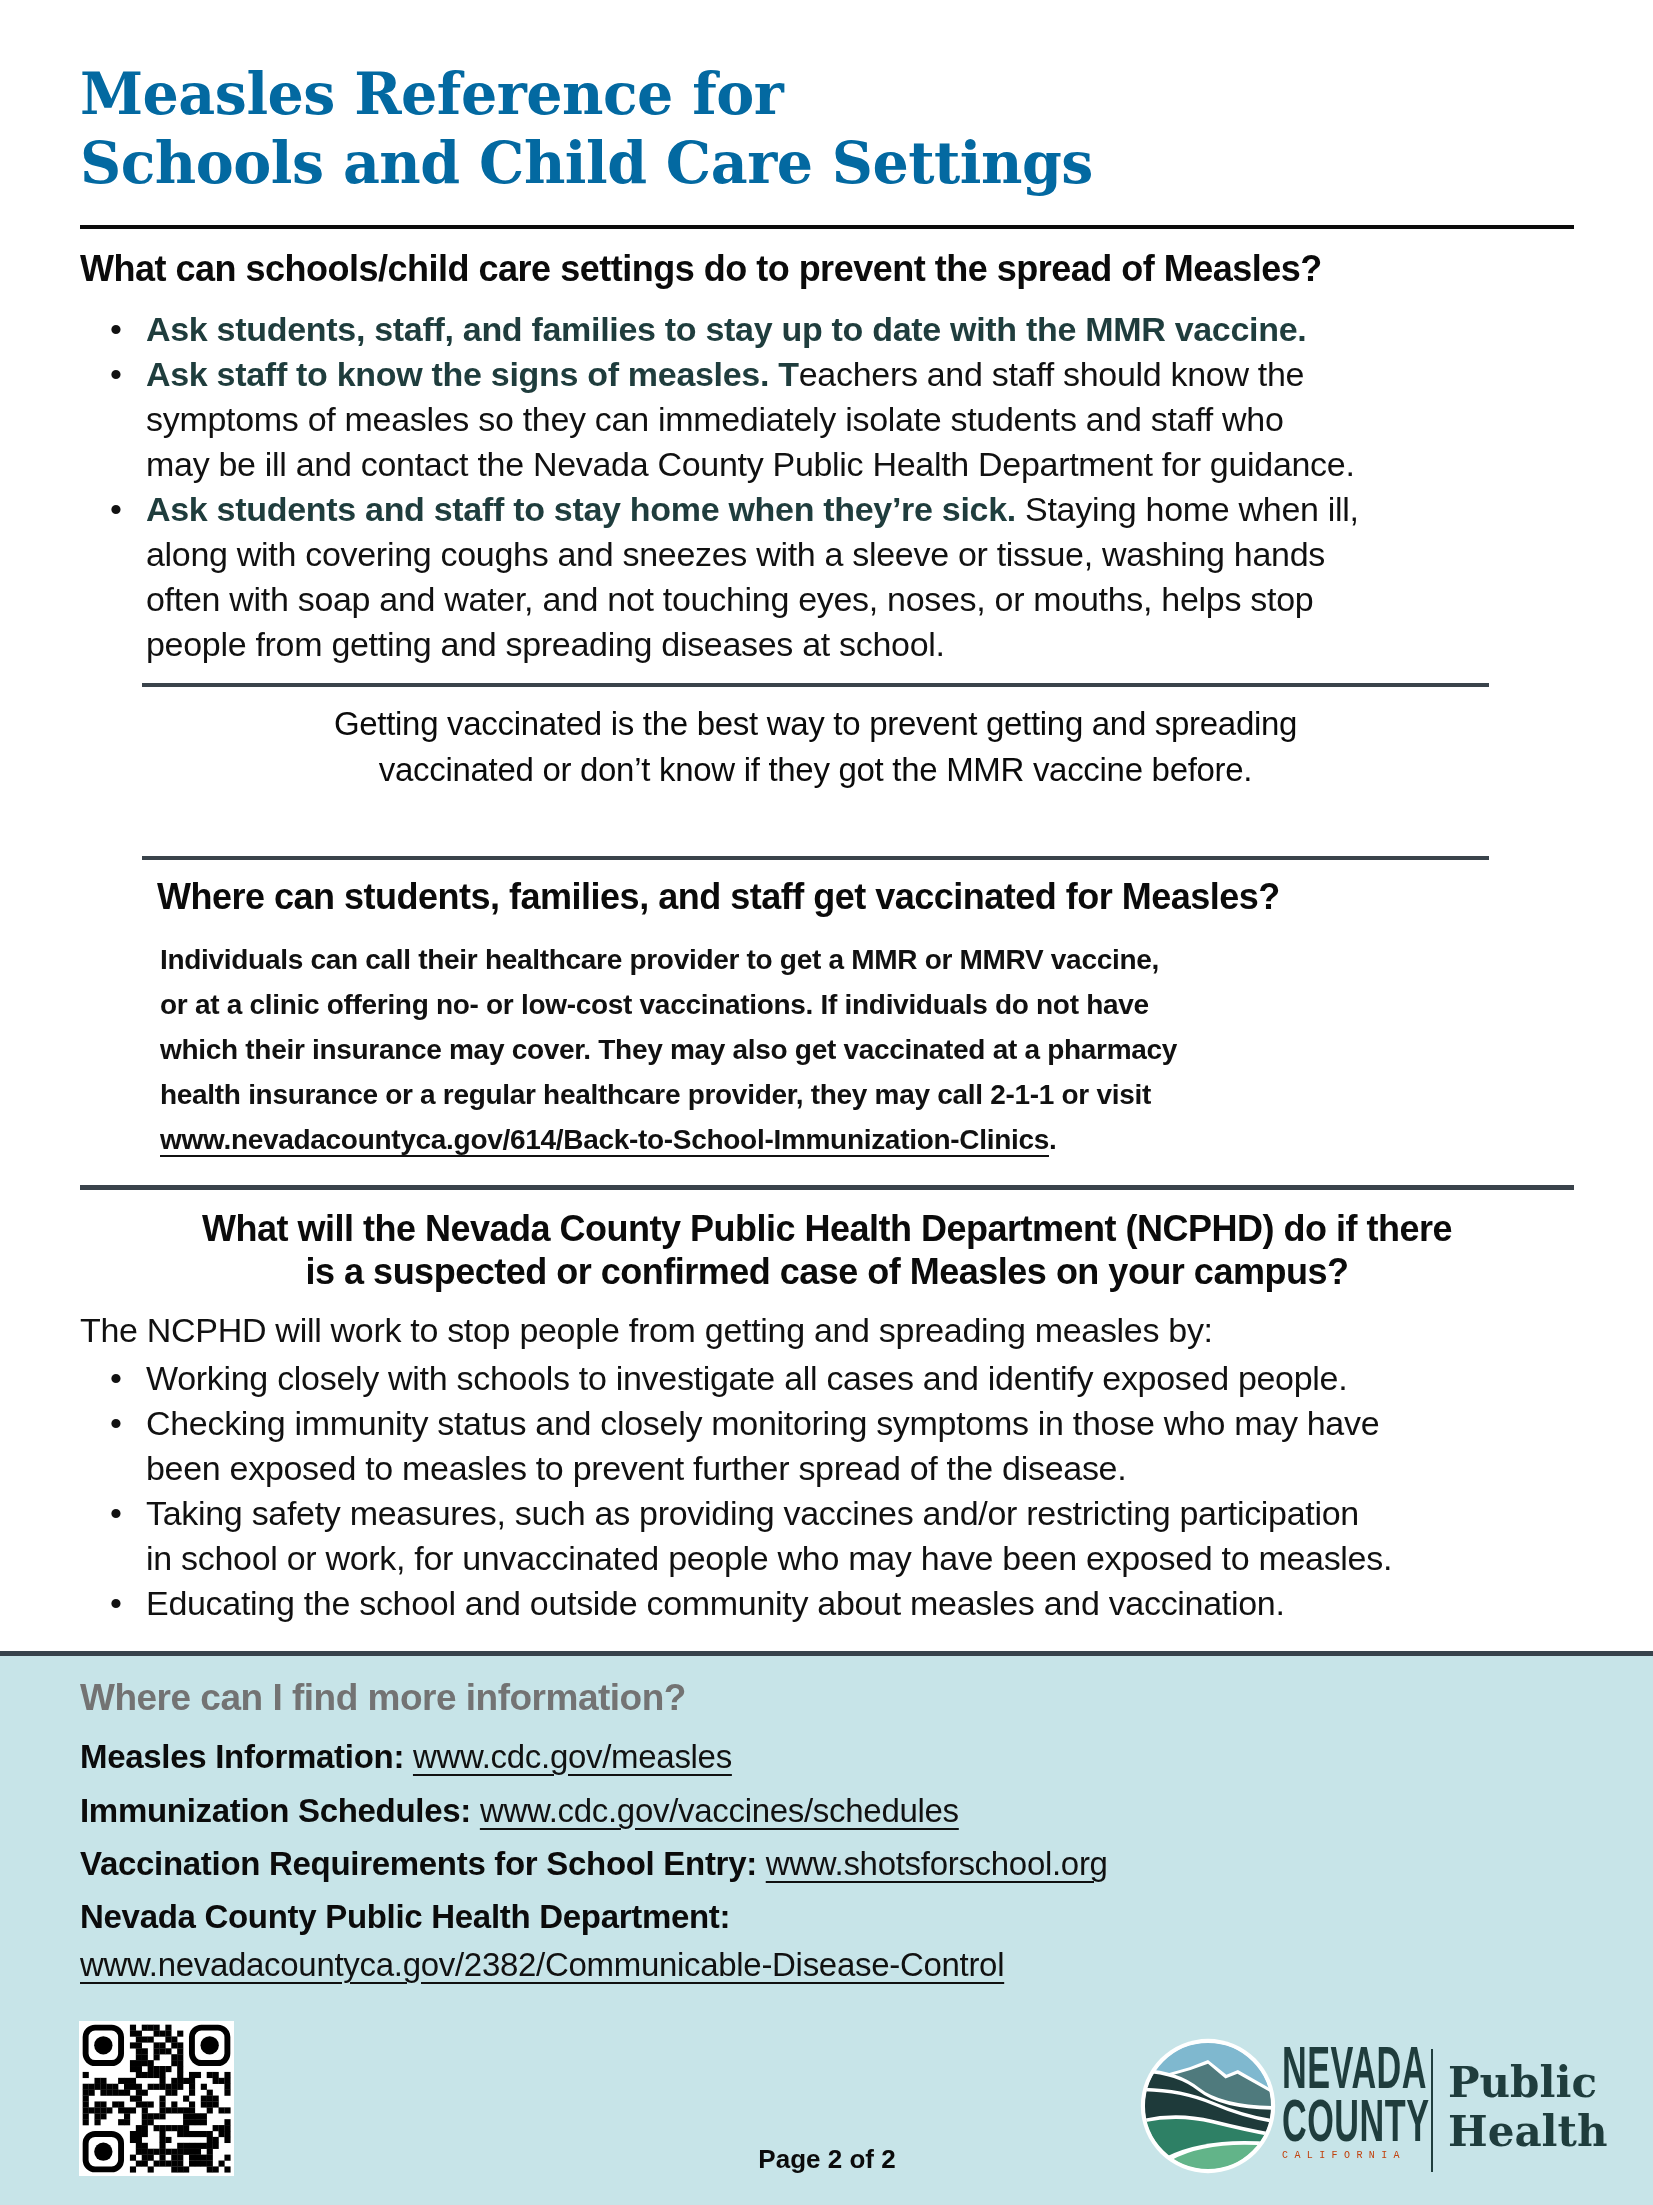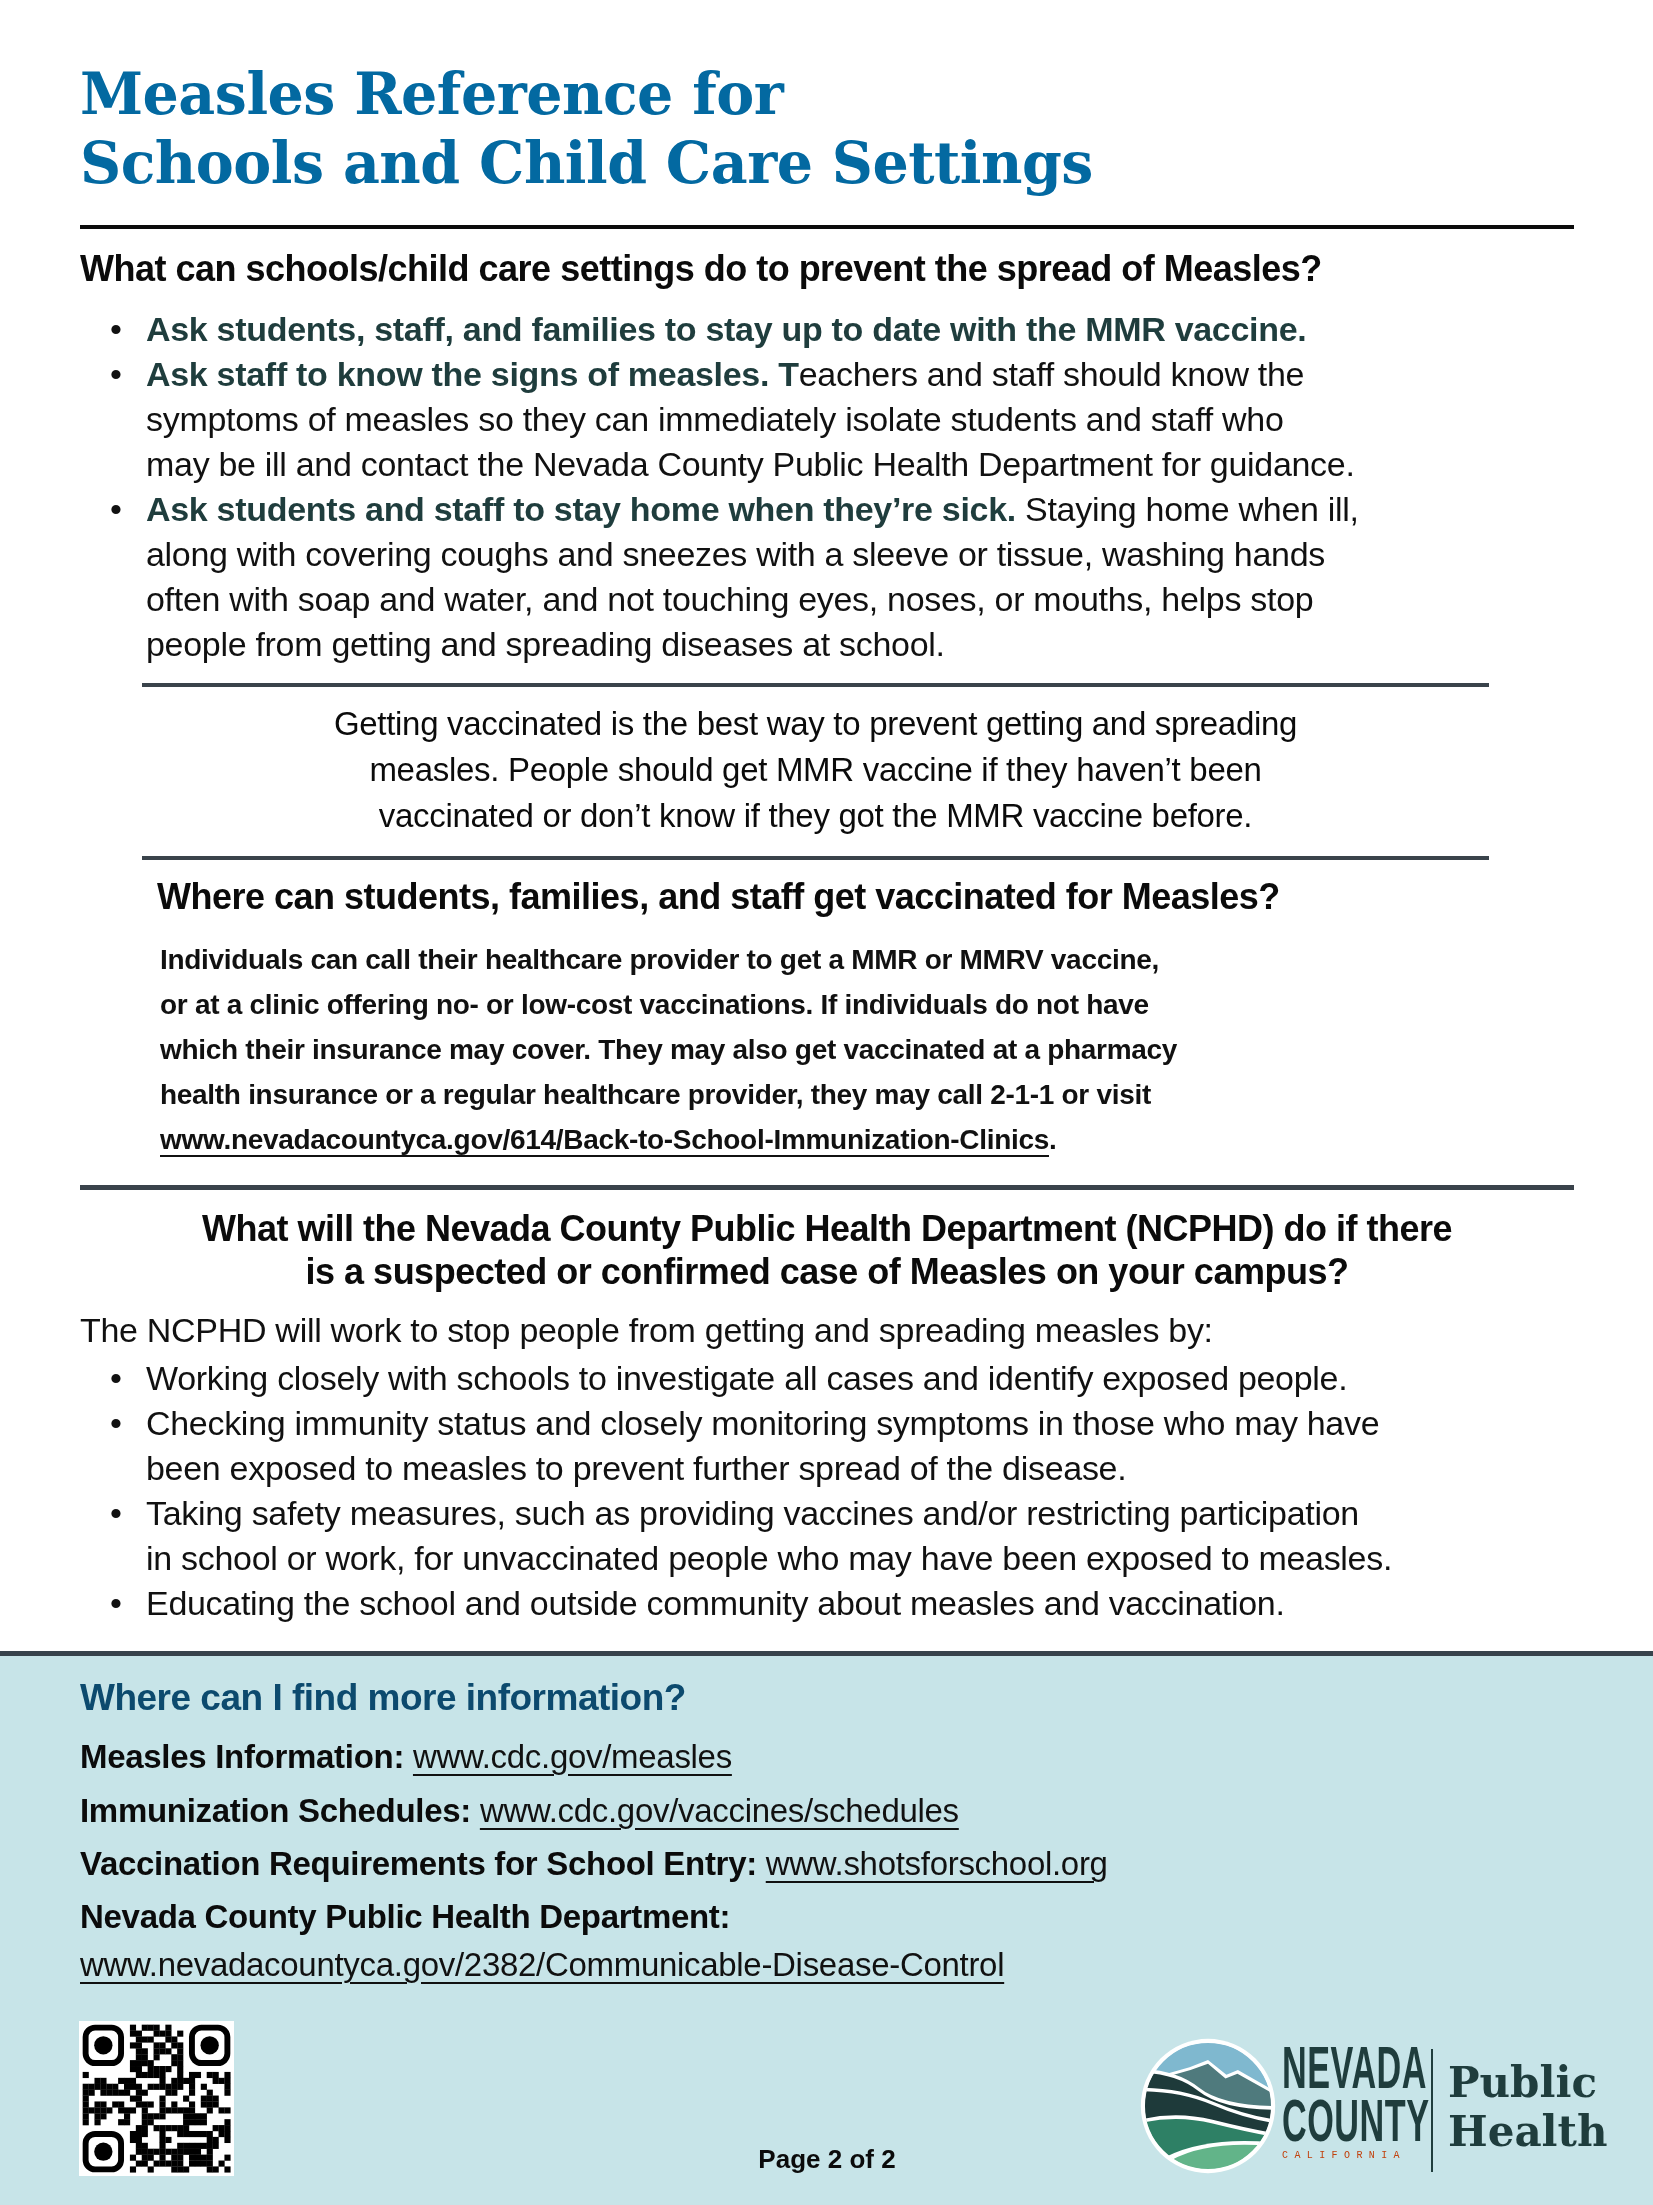--- a/index.html
+++ b/index.html
@@ -44,21 +44,21 @@
     font-size: 28px; line-height: 45px; color: #111; letter-spacing: -0.3px; font-weight: bold;
   }
   .para div { white-space: nowrap; }
   a.link { color: #111; text-decoration: underline; text-decoration-thickness: 2.3px; text-underline-offset: 5.5px; }
   .footer {
     left: 0; top: 1651px; width: 1654px; height: 554px;
     background: #c7e4e8; border-top: 5px solid #38434c; box-sizing: border-box;
   }
   .fh {
     left: 80px; top: 1675px; font-weight: bold; font-size: 37px; line-height: 46px;
-    color: #0c4a6e; letter-spacing: -0.5px; white-space: nowrap;
+    color: #737373; letter-spacing: -0.5px; white-space: nowrap;
   }
   .frow {
     left: 80px; font-size: 33px; line-height: 46px; color: #0b0b0b; white-space: nowrap; letter-spacing: -0.3px;
   }
   .frow .lbl { font-weight: bold; }
   .qr { left: 79px; top: 2021px; width: 155px; height: 155px; background: #fff; }
   .pagenum {
     left: 689px; width: 276px; top: 2141px; text-align: center;
     font-weight: bold; font-size: 26px; line-height: 37px; color: #0b0b0b;
   }
@@ -106,21 +106,20 @@
       <span>along with covering coughs and sneezes with a sleeve or tissue, washing hands</span><br>
       <span>often with soap and water, and not touching eyes, noses, or mouths, helps stop</span><br>
       <span>people from getting and spreading diseases at school.</span>
     </li>
   </ul>
 </div>
 
 <div class="abs divider" style="left:142px; top:683px; width:1347px; height:4.1px;"></div>
 <div class="abs callout">
   <div>Getting vaccinated is the best way to prevent getting and spreading</div>
-  <div>measles. People should get MMR vaccine if they haven’t been</div>
   <div>vaccinated or don’t know if they got the MMR vaccine before.</div>
 </div>
 <div class="abs divider" style="left:142px; top:856px; width:1347px; height:4.1px;"></div>
 
 <div class="abs h2" style="left:157px; top:875px;">Where can students, families, and staff get vaccinated for Measles?</div>
 <div class="abs para">
   <div>Individuals can call their healthcare provider to get a MMR or MMRV vaccine,</div>
   <div>or at a clinic offering no- or low-cost vaccinations. If individuals do not have</div>
   <div>which their insurance may cover. They may also get vaccinated at a pharmacy</div>
   <div>health insurance or a regular healthcare provider, they may call 2-1-1 or visit</div>

